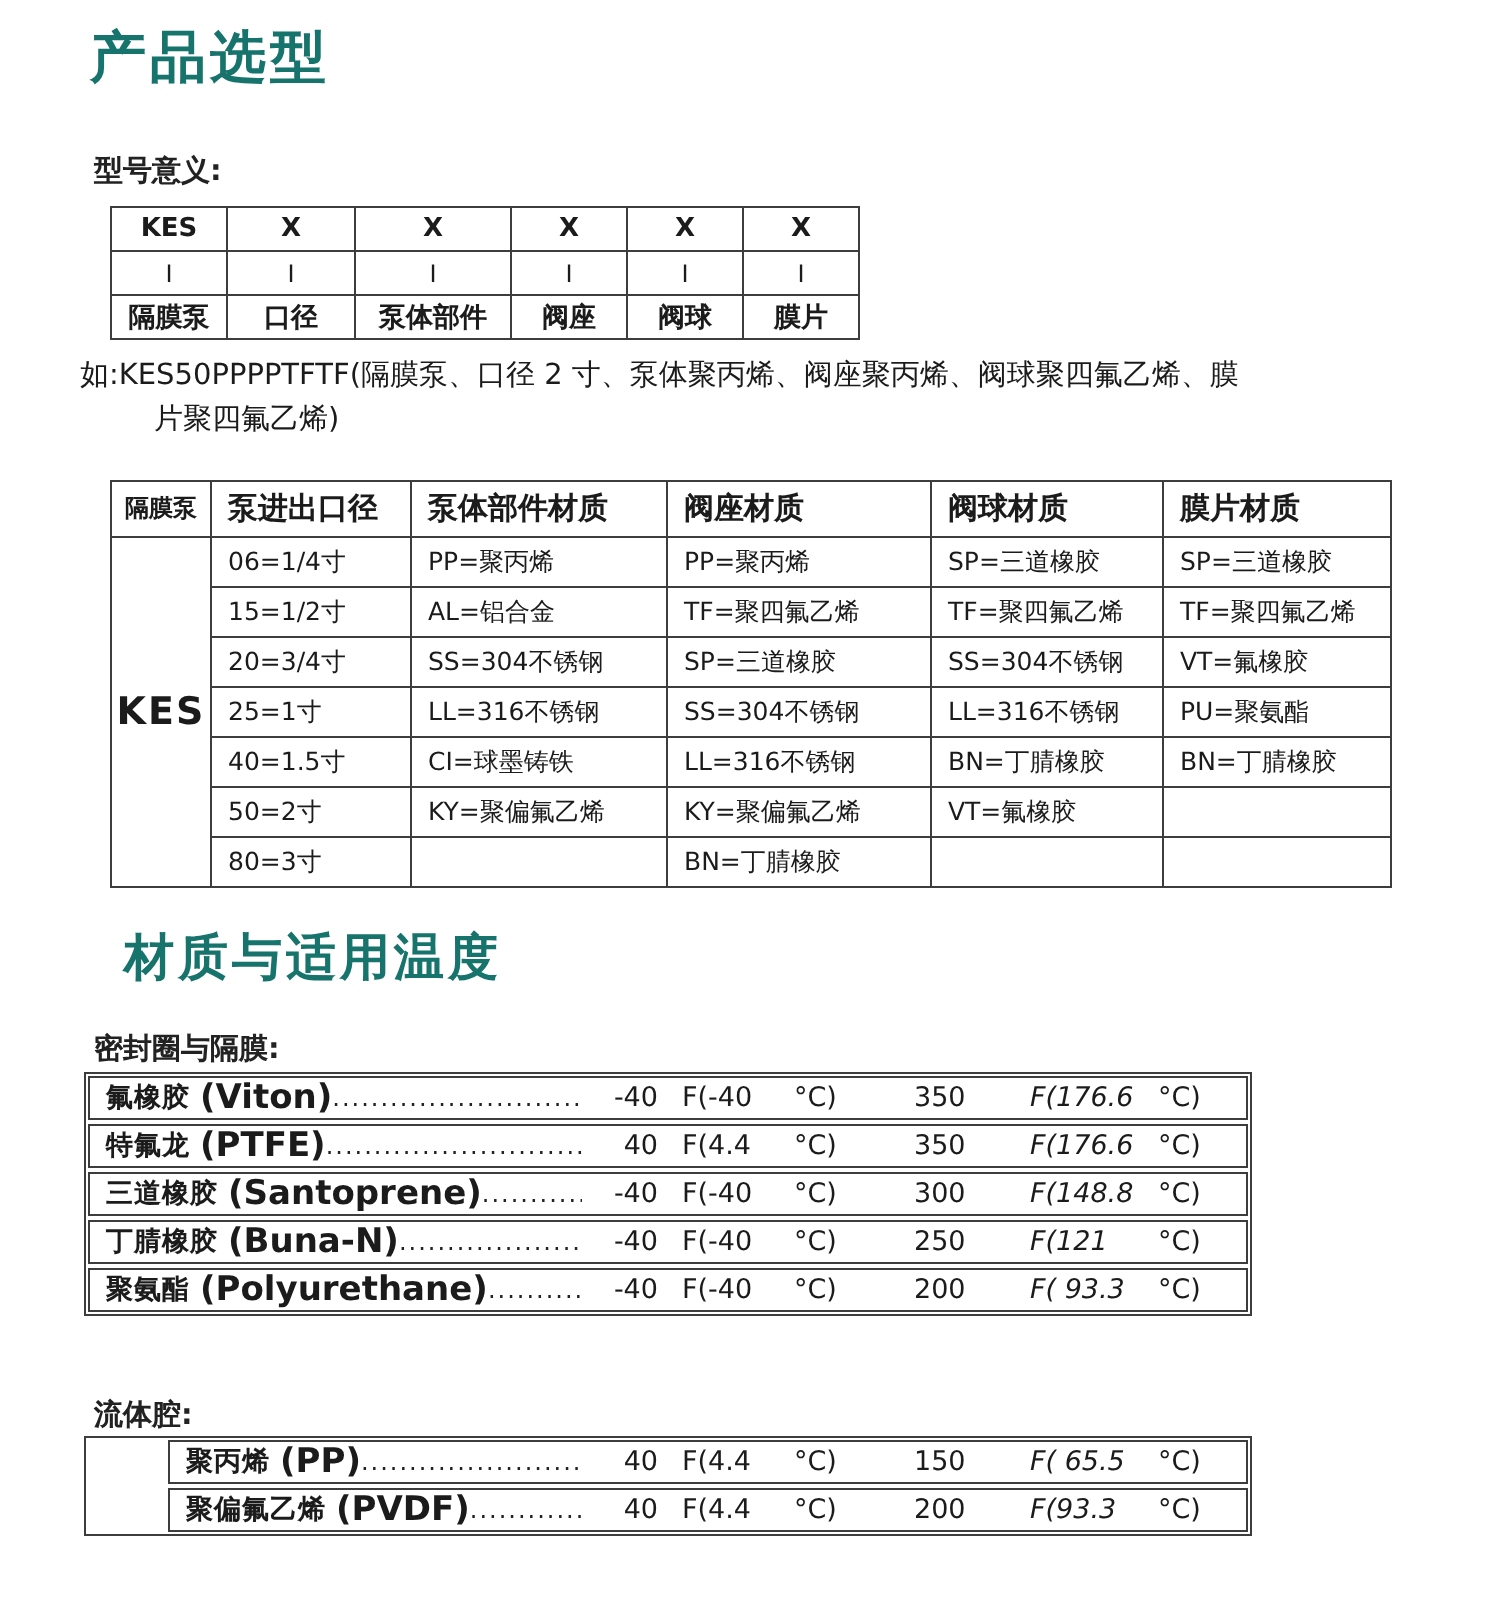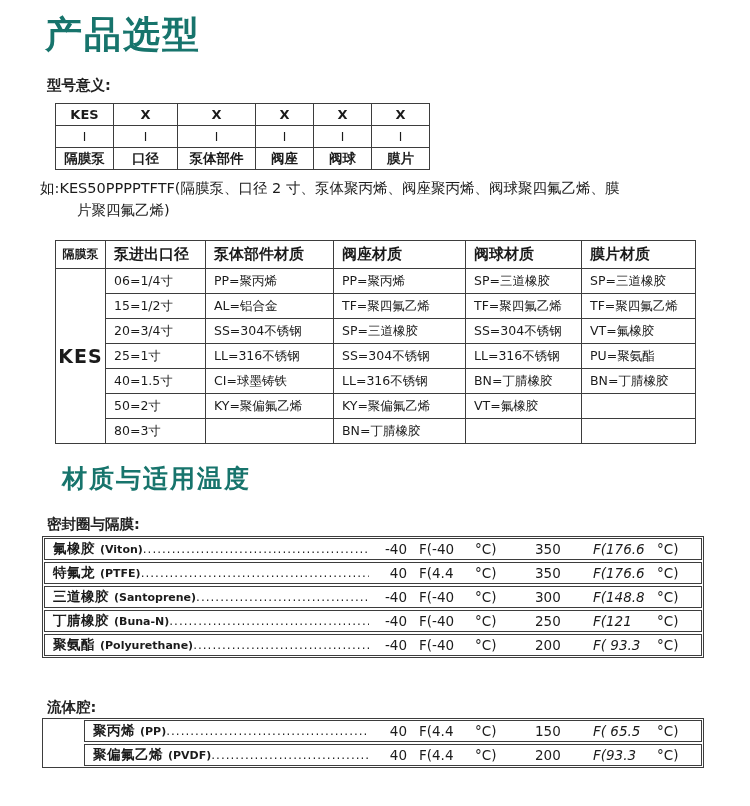--- a/index.html
+++ b/index.html
@@ -4,21 +4,21 @@
 <style>
   * { box-sizing: border-box; margin: 0; padding: 0; }
   html, body { background: #ffffff; }
   body {
     width: 750px; height: 806px;
     font-family: "DejaVu Sans", "Liberation Sans", sans-serif;
     color: #1b1b1b; position: relative; overflow: hidden;
   }
   .page { position: absolute; inset: 0; }
 
-  h1.accent { position: absolute; left: 45px; top: 10px; font-size: 37px; font-weight: bold; letter-spacing: 2px; }
+  h1.accent { position: absolute; left: 45px; top: 10px; font-size: 28px; font-weight: bold; letter-spacing: 2px; }
   h2.accent { position: absolute; left: 62px; top: 462px; font-size: 25px; font-weight: bold; letter-spacing: 2px; }
 
   .sub-label { position: absolute; font-size: 14.5px; font-weight: bold; color: #222; }
   #model-label { left: 47px; top: 76px; }
   #seal-label  { left: 47px; top: 515px; }
   #fluid-label { left: 47px; top: 698px; }
 
   
   #code-table {
     position: absolute; left: 55px; top: 103px; width: 374px;
@@ -48,34 +48,34 @@
     height: 28px; font-size: 15px; font-weight: bold; text-align: left; padding-left: 8px;
   }
   #selection-table th.first { text-align: center; padding-left: 0; font-size: 12px; }
   #selection-table td { height: 25px; font-size: 12.5px; padding-left: 8px; text-align: left; }
   #selection-table td.series {
     text-align: center; padding-left: 0; font-size: 19px; letter-spacing: 1px; font-weight: 600;
   }
 
   
   .temp-table {
-    position: absolute; left: 42px; width: 662px;
+    position: absolute; left: 42px; width: 584px;
     border: 1px solid #3d3d3d; padding: 1px 1px;
     background: #fff;
   }
   #seal-table { top: 536px; }
   #fluid-table { top: 718px; padding-left: 41px; }
   .temp-row {
     display: flex; align-items: center; height: 22px;
     border: 1px solid #3d3d3d; margin-bottom: 2px;
     padding: 0 10px 0 8px; font-size: 13.5px; white-space: nowrap;
   }
   .temp-row:last-child { margin-bottom: 0; }
   .mat-name { font-weight: bold; letter-spacing: 0.5px; }
-  .mat-en { font-weight: bold; margin-left: 5px; font-size: 11px; }
+  .mat-en { font-weight: bold; margin-left: 5px; font-size: 17px; }
   .leader { flex: 1 1 auto; overflow: hidden; white-space: nowrap; font-size: 12px; color: #222; letter-spacing: 1px; }
   .leader::after { content: "......................................................................................................................................................................"; }
   .tv { flex: 0 0 auto; font-size: 13.5px; }
   .tv0 { width: 38px; text-align: right; }
   .tv1 { width: 56px; margin-left: 12px; }
   .tv2 { width: 40px; }
   .tv3 { width: 40px; margin-left: 20px; text-align: left; }
   .tv4 { width: 64px; margin-left: 18px; font-style: italic; }
   .tv5 { width: 34px; }
 </style>

